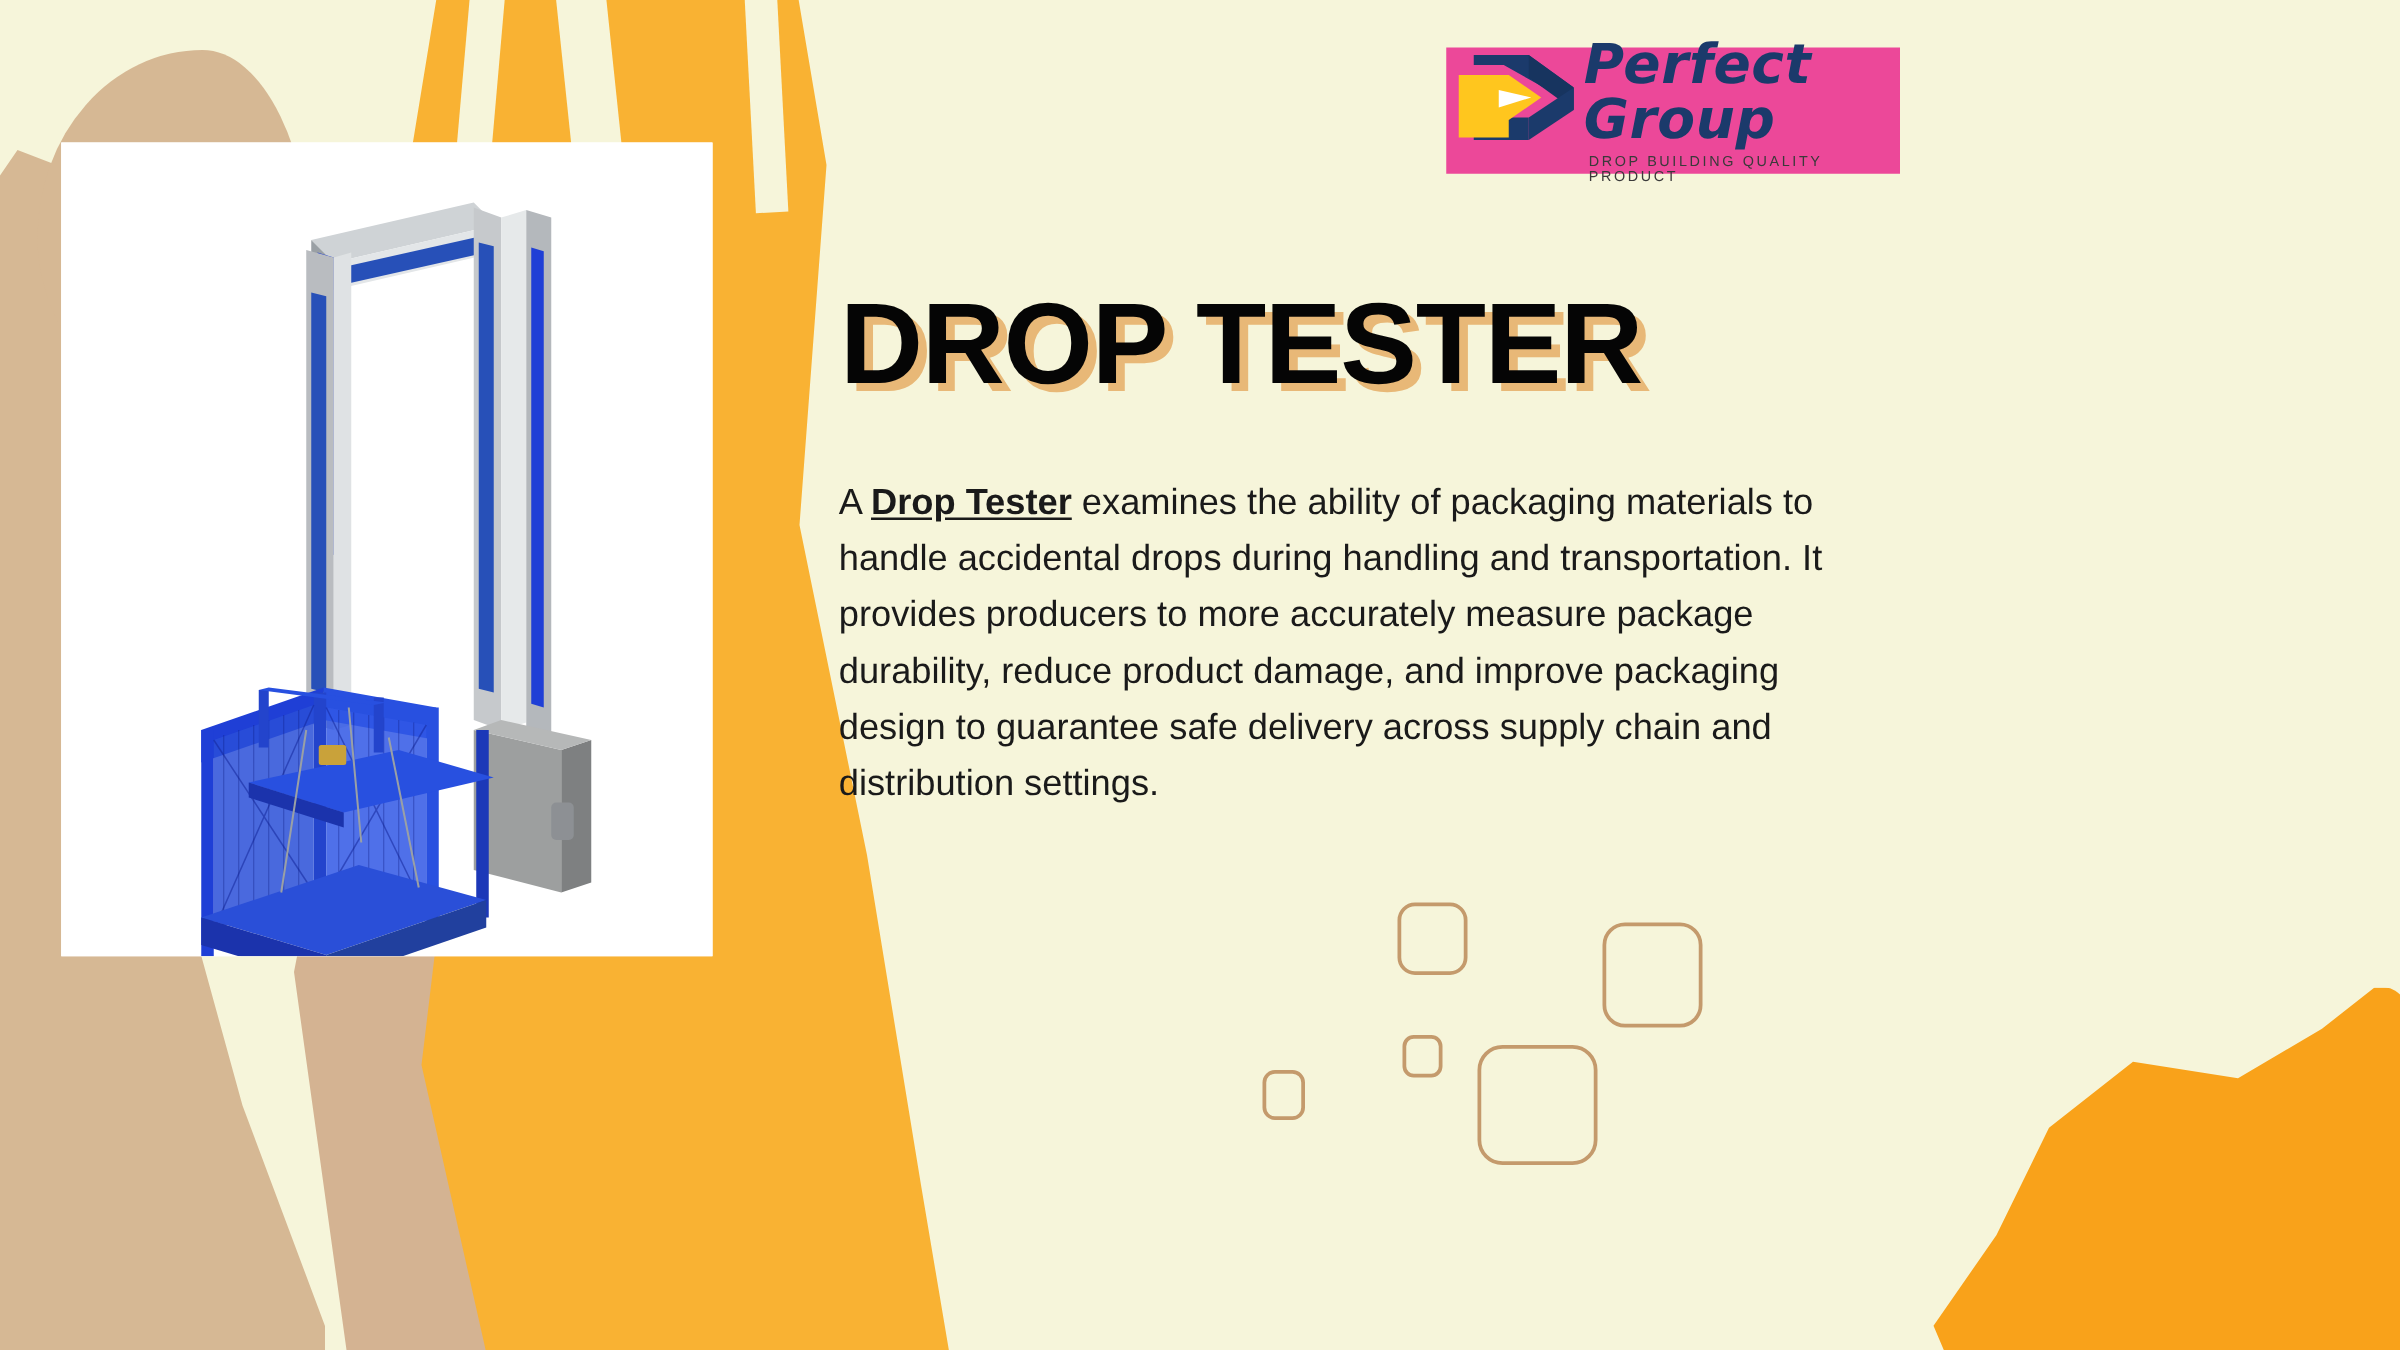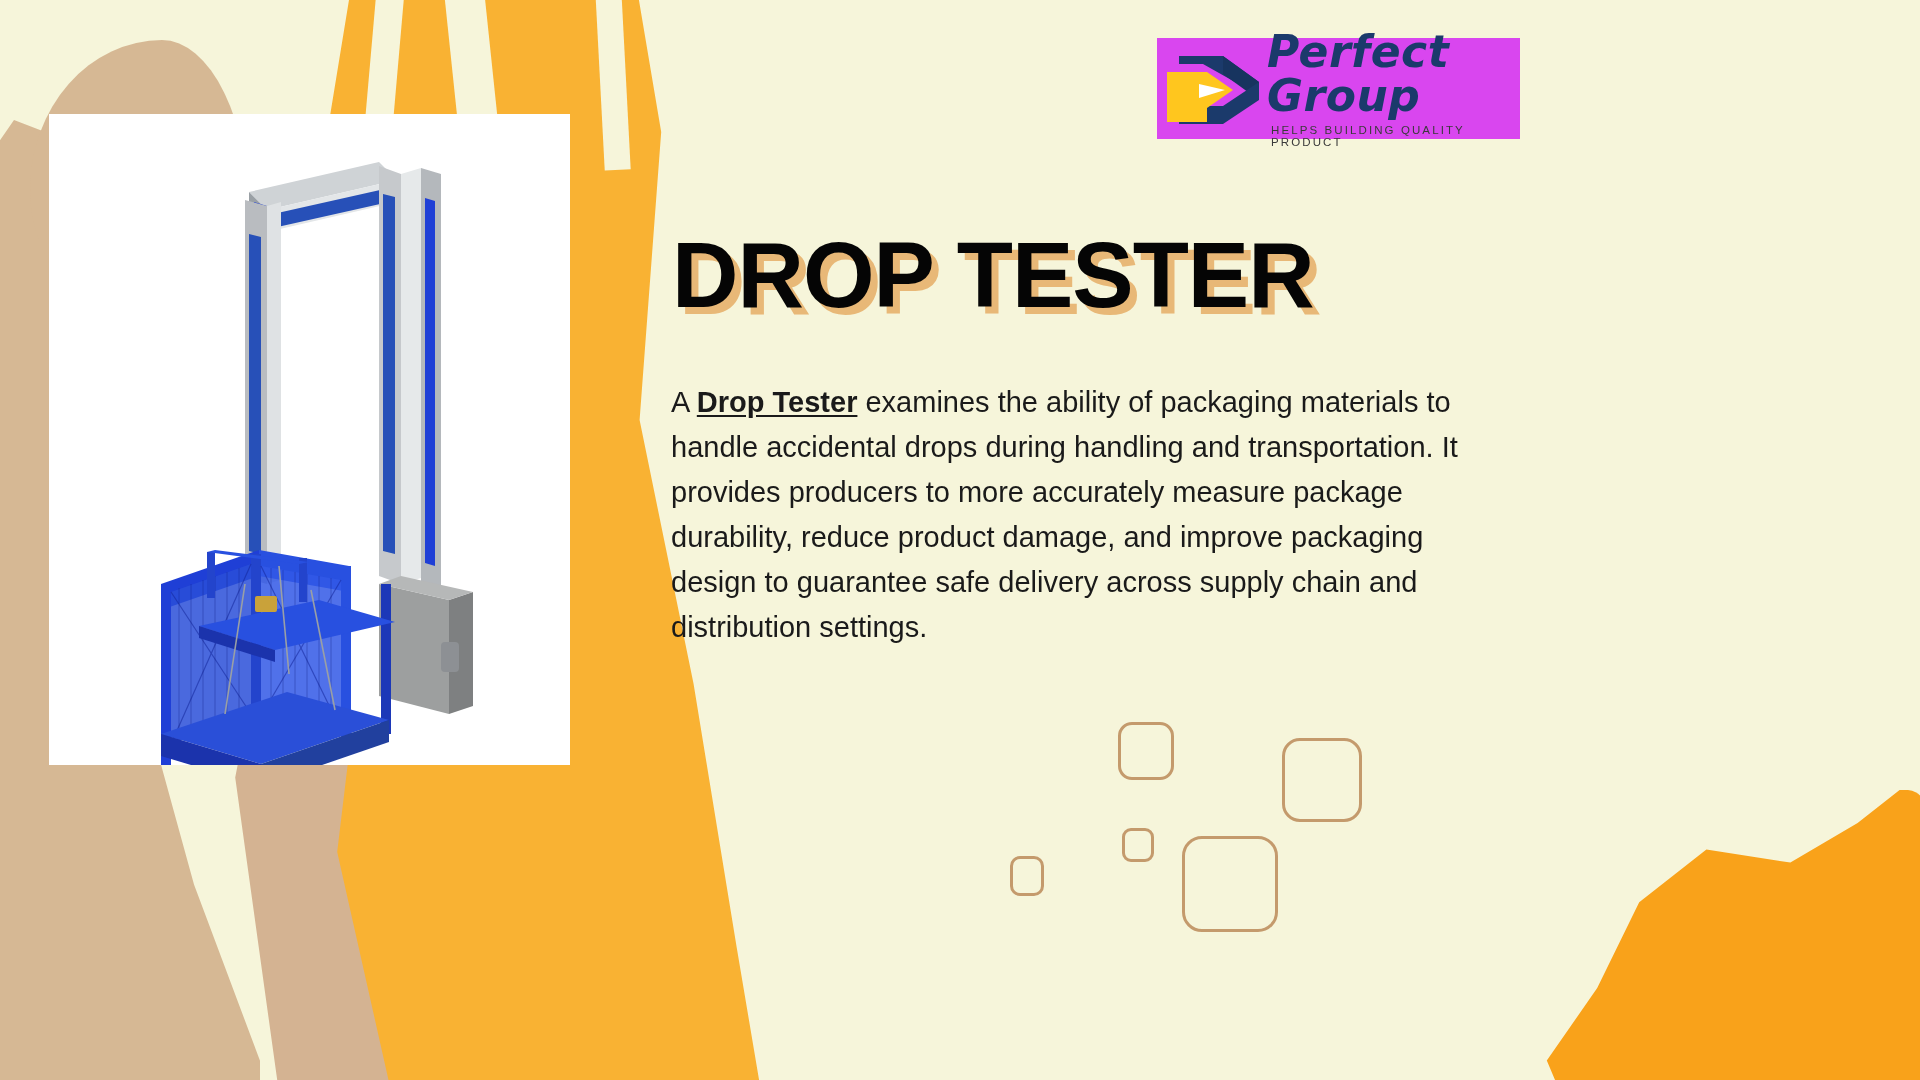--- a/index.html
+++ b/index.html
@@ -78,21 +78,21 @@
     background:#ffffff;
   }
   .photo-inner { position:absolute; inset:0; overflow:hidden; background:#ffffff; }
 
   
   .machine { position:absolute; left:0; top:0; width:100%; height:100%; }
 
   
   .logo-box {
     position:absolute; left:1157px; top:38px; width:363px; height:101px;
-    background:#d946ef; display:flex; align-items:center;
+    background:#ec4899; display:flex; 
   }
   .logo-mark { width:104px; height:78px; flex:0 0 auto; margin-left:4px; }
   .logo-text { display:flex; flex-direction:column; justify-content:center; margin-left:2px; }
   .logo-name {
     font-family:"DejaVu Sans", sans-serif;
     font-style:italic; font-weight:bold;
     font-size:44px; color:#1b3a6b; line-height:1; letter-spacing:0.5px;
   }
   .logo-tag {
     font-family:"Liberation Sans", sans-serif;
@@ -235,21 +235,21 @@
       <polygon points="18,6 62,6 98,32 74,32 42,14 18,14" fill="#1b3a6b"></polygon>
       <polygon points="62,6 98,32 98,50 62,24" fill="#17345f"></polygon>
       <polygon points="98,32 98,50 62,74 62,56" fill="#1b3a6b"></polygon>
       <polygon points="62,56 62,74 18,74 18,56" fill="#1b3a6b"></polygon>
       <polygon points="6,22 46,22 72,40 46,58 6,58" fill="#ffc61e"></polygon>
       <polygon points="6,58 46,58 46,72 6,72" fill="#ffc61e"></polygon>
       <polygon points="38,34 64,40 38,48" fill="#ffffff"></polygon>
     </svg>
     <div class="logo-text">
       <div class="logo-name">Perfect Group</div>
-      <div class="logo-tag">HELPS BUILDING QUALITY PRODUCT</div>
+      <div class="logo-tag">DROP BUILDING QUALITY PRODUCT</div>
     </div>
   </div>
 
   <h1 class="title">DROP TESTER</h1>
 
   <p class="body-text">
     <span>A </span><b>Drop Tester</b><span> examines the ability of packaging materials to handle accidental drops during handling and transportation. It provides producers to more accurately measure package durability, reduce product damage, and improve packaging design to guarantee safe delivery across supply chain and distribution settings.</span>
   </p>
 
 </div>

